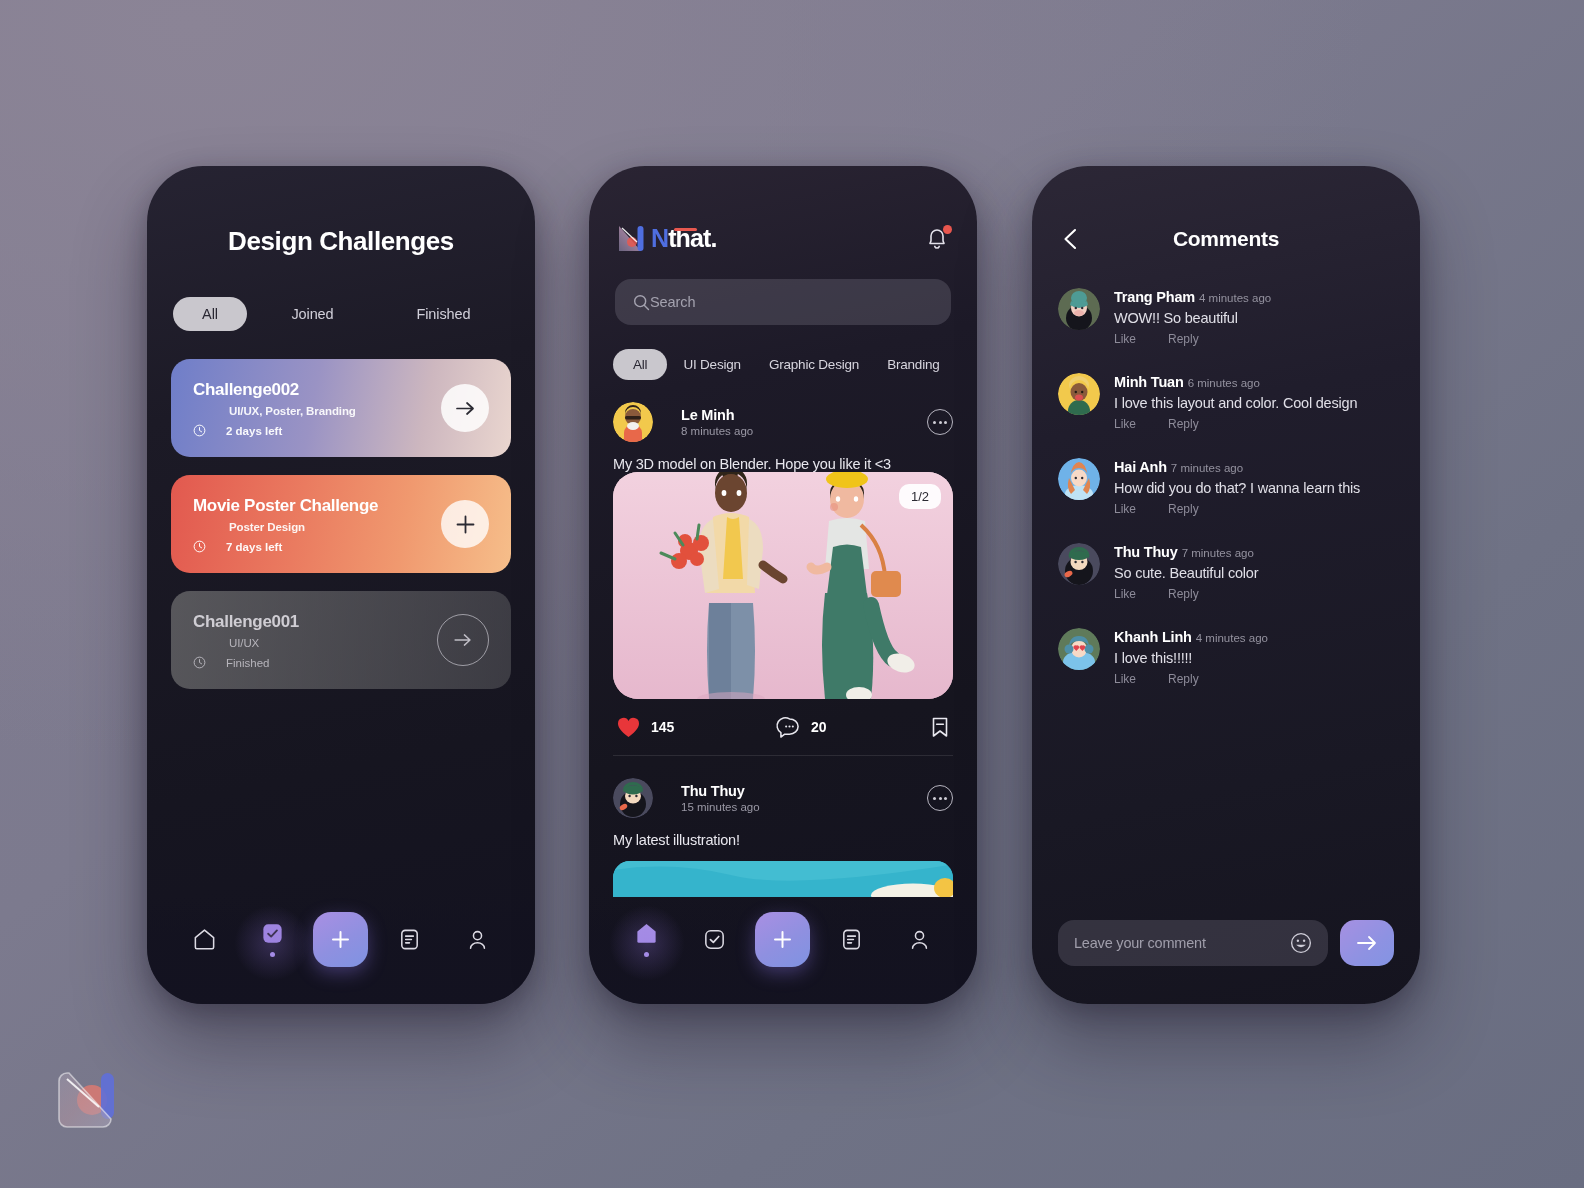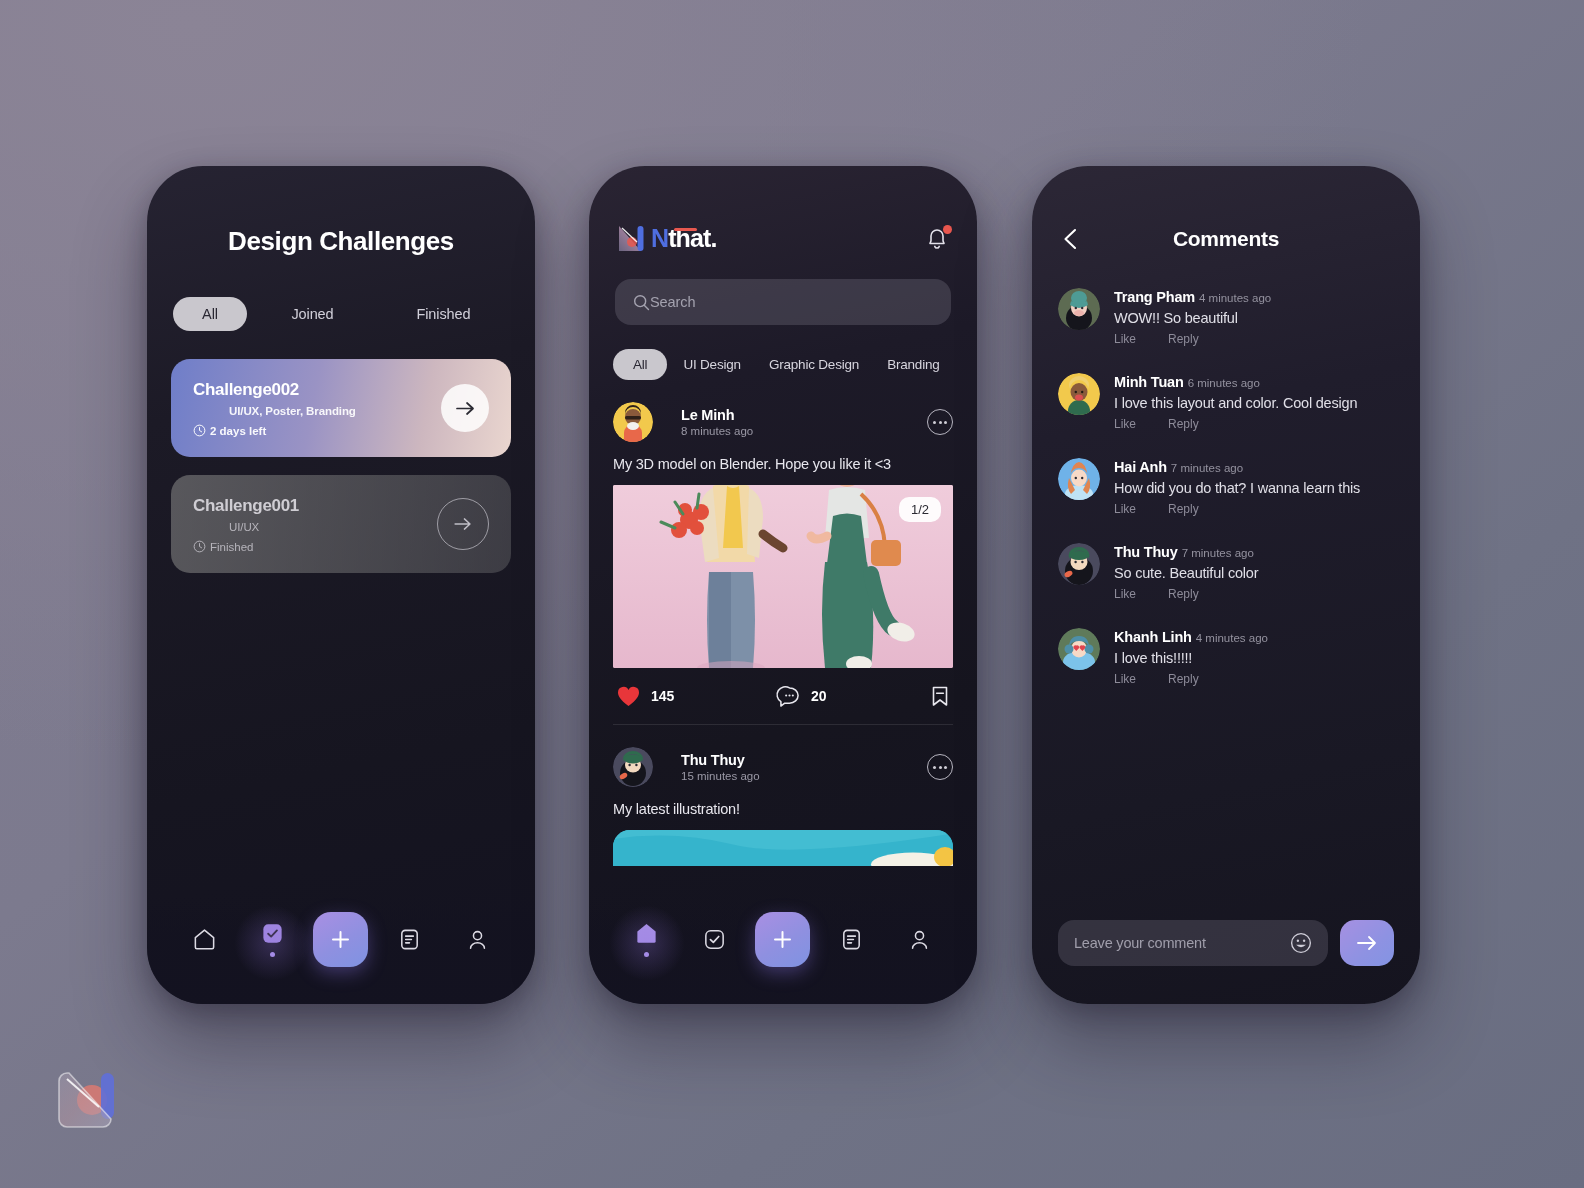--- a/index.html
+++ b/index.html
@@ -62,21 +62,21 @@
     display: flex; flex-direction: column; justify-content: center;
   }
   .card-c2 { background: linear-gradient(100deg, #6f7ec9 0%, #9a93c4 42%, #cdb7bf 74%, #ead6cf 100%); }
   .card-mp { background: linear-gradient(100deg, #e2594f 0%, #ea7b60 38%, #f0996f 68%, #f6be8a 100%); }
   .card-c1 { background: linear-gradient(100deg, rgba(126,126,126,0.62) 0%, rgba(110,110,112,0.55) 60%, rgba(96,96,100,0.5) 100%); }
 
   .card-name { font-size: 17px; font-weight: bold; color: #ffffff; letter-spacing: -0.3px; }
   .card-c1 .card-name { color: #cfcdd3; }
   .card-tags { font-size: 11.5px; font-weight: bold; color: rgba(255,255,255,0.92); margin-top: 5px; letter-spacing: -0.1px; padding-left: 36px; }
   .card-c1 .card-tags { color: #b6b4bb; font-weight: normal; }
-  .card-meta { display: flex; align-items: center; gap: 4px; margin-top: 7px; }
+  .card-meta { display: flex; align-items: center; gap: 20px; margin-top: 7px; }
   .card-meta span { font-size: 11.5px; font-weight: bold; color: rgba(255,255,255,0.95); }
   .card-c1 .card-meta span { color: #b6b4bb; font-weight: normal; }
   .clock-ic { width: 13px; height: 13px; flex: 0 0 13px; }
   .card-action {
     position: absolute; right: 22px; top: 50%; transform: translateY(-50%);
     width: 48px; height: 48px; border-radius: 50%;
     display: flex; align-items: center; justify-content: center;
   }
   .card-c2 .card-action { background: rgba(255,255,255,0.84); }
   .card-mp .card-action { background: rgba(255,255,255,0.78); }
@@ -135,21 +135,21 @@
   .post-user { font-size: 14.5px; font-weight: bold; color: #ffffff; letter-spacing: -0.2px; }
   .post-time { font-size: 11.5px; color: #9a98a5; margin-top: 2px; }
   .dots-btn {
     width: 26px; height: 26px; border-radius: 50%;
     border: 1.3px solid #b7b5c0; display: flex; align-items: center; justify-content: center; gap: 2.5px;
   }
   .dots-btn i { width: 3px; height: 3px; border-radius: 50%; background: #cfcdd6; display: block; }
   .post-caption { font-size: 14.5px; color: #e8e7ee; margin-top: 14px; letter-spacing: -0.2px; }
 
   .post-media {
-    margin-top: 13px; height: 183px; border-radius: 2px; overflow: hidden; position: relative;
+    height: 227px; border-radius: 25px; overflow: hidden; position: relative;
     background: linear-gradient(175deg, #f0cfdd 0%, #eec8d8 45%, #e8bcd0 100%);
   }
   .pager {
     position: absolute; right: 12px; top: 12px;
     background: rgba(255,255,255,0.92); border-radius: 10px;
     padding: 5px 12px; font-size: 13px; color: #2b2a33; font-weight: 500;
   }
   .post-stats { display: flex; align-items: center; margin-top: 17px; padding: 0 4px; }
   .stat { display: flex; align-items: center; gap: 11px; }
   .stat span { font-size: 14px; font-weight: bold; color: #ffffff; }
@@ -228,20 +228,36 @@
           </svg>
           <span>2 days left</span>
         </div>
         <div class="card-action">
           <svg width="19" height="15" viewBox="0 0 19 15">
             <path d="M1 7.5 H17 M11 2 L17 7.5 L11 13" fill="none" stroke="#2b2a33" stroke-width="1.7" stroke-linecap="round" stroke-linejoin="round"></path>
           </svg>
         </div>
       </div>
 
+      <div class="card card-mp">
+        <div class="card-name">Movie Poster Challenge</div>
+        <div class="card-tags">Poster Design</div>
+        <div class="card-meta">
+          <svg class="clock-ic" viewBox="0 0 16 16">
+            <circle cx="8" cy="8" r="6.6" fill="none" stroke="#ffffff" stroke-width="1.2"></circle>
+            <path d="M8 4.4 V8 L10.6 9.6" fill="none" stroke="#ffffff" stroke-width="1.2" stroke-linecap="round"></path>
+          </svg>
+          <span>7 days left</span>
+        </div>
+        <div class="card-action">
+          <svg width="19" height="19" viewBox="0 0 19 19">
+            <path d="M9.5 1.5 V17.5 M1.5 9.5 H17.5" fill="none" stroke="#2b2a33" stroke-width="1.8" stroke-linecap="round"></path>
+          </svg>
+        </div>
+      </div>
 
       <div class="card card-c1">
         <div class="card-name">Challenge001</div>
         <div class="card-tags">UI/UX</div>
         <div class="card-meta">
           <svg class="clock-ic" viewBox="0 0 16 16">
             <circle cx="8" cy="8" r="6.6" fill="none" stroke="#b6b4bb" stroke-width="1.2"></circle>
             <path d="M8 4.4 V8 L10.6 9.6" fill="none" stroke="#b6b4bb" stroke-width="1.2" stroke-linecap="round"></path>
           </svg>
           <span>Finished</span>

